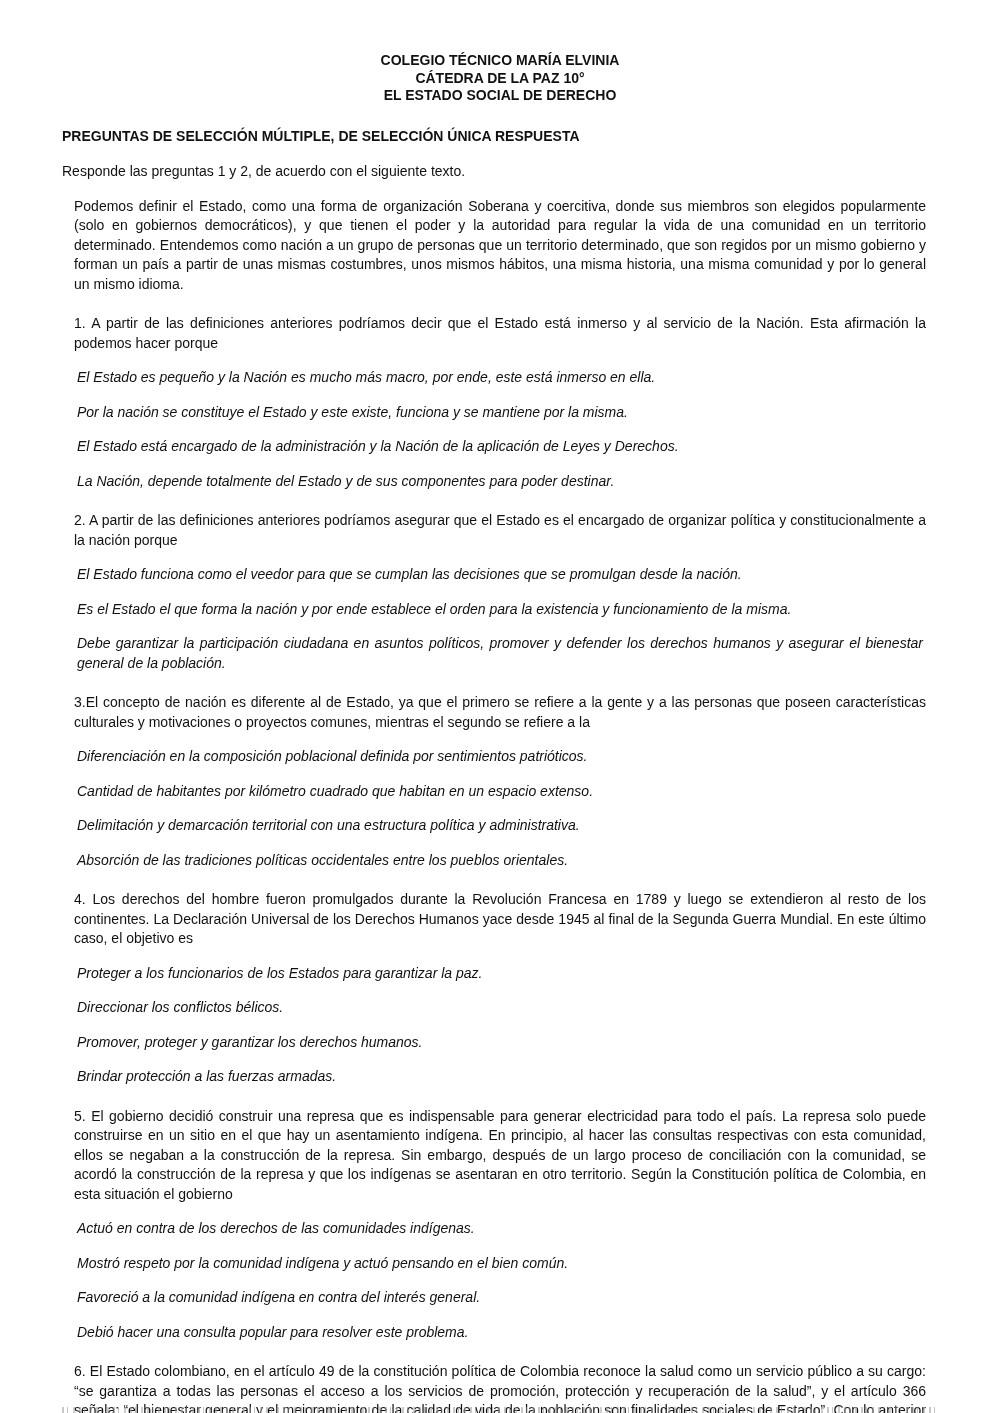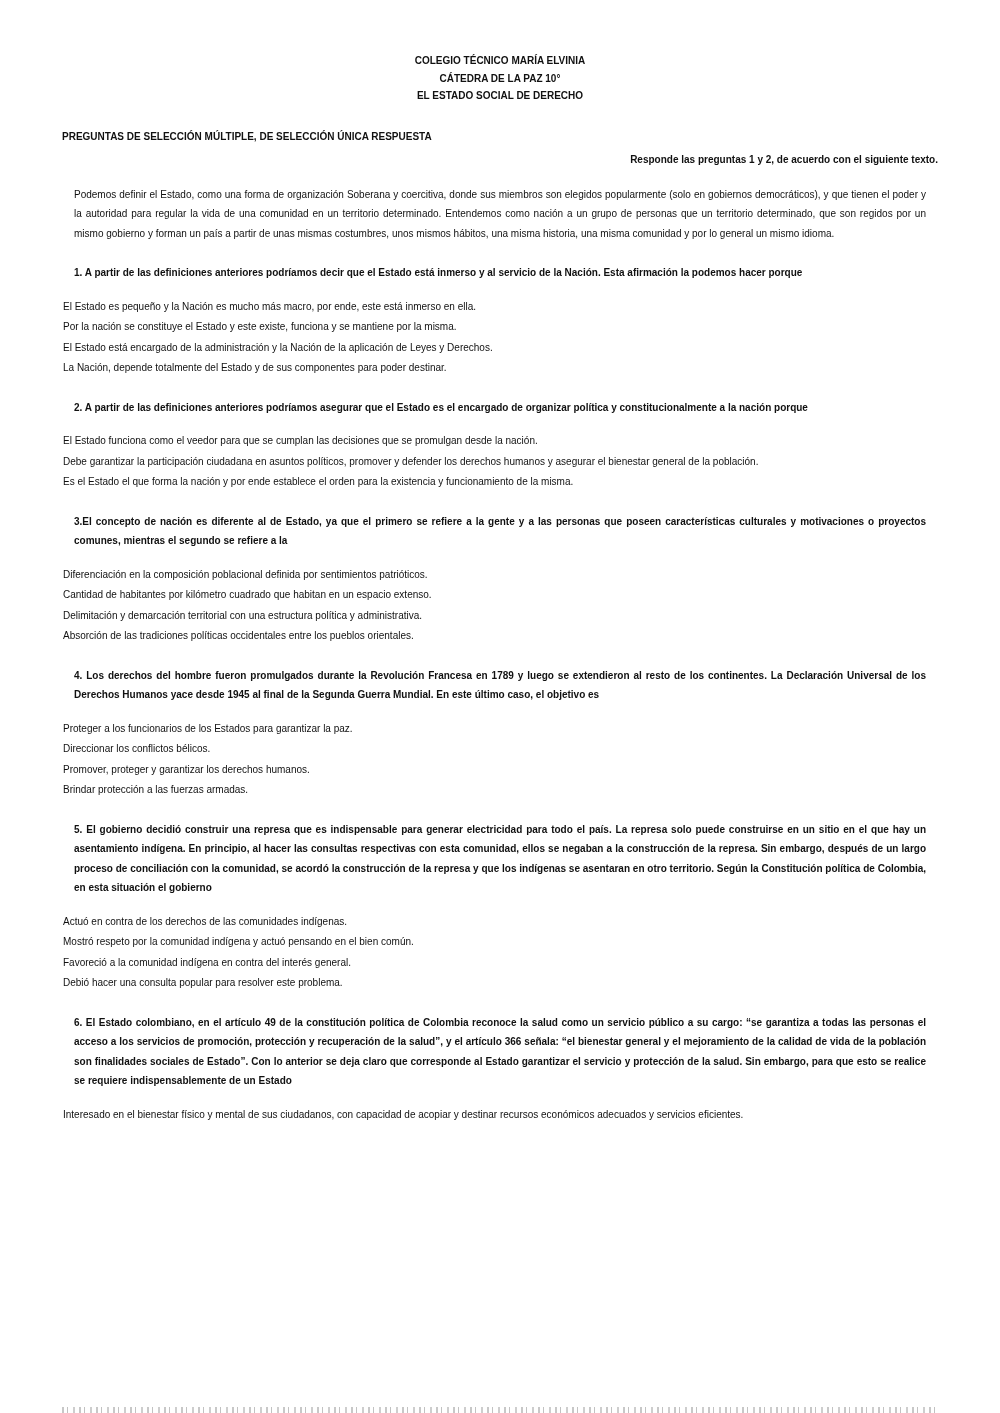--- a/index.html
+++ b/index.html
@@ -10,57 +10,56 @@
   .page {
     position: relative;
     width: 1000px;
     height: 1413px;
     margin: 0 auto;
     background: #ffffff;
     box-sizing: border-box;
     padding: 52px 62px 0 62px;
     overflow: hidden;
     font-family: "Liberation Sans", "DejaVu Sans", sans-serif;
-    font-size: 10px;
+    font-size: 14px;
     line-height: 19.5px;
     color: #111111;
   }
   .doc-header {
     text-align: center;
     font-weight: bold;
     line-height: 17.5px;
     margin-bottom: 22px;
   }
   .doc-header .h-line { margin: 0; }
   .section-title {
     font-weight: bold;
     margin: 0 0 3px 0;
   }
   .instruction {
-    font-weight: bold;
-    margin: 4px 0 15px 0;
-    text-align: right;
+    font-weight: normal;
+    margin: 16px 0 15px 0;
   }
   p.body-par {
     margin: 12px;
     text-align: justify;
   }
   .intro {
     margin-bottom: 20px;
   }
   .question {
     margin-top: 20px;
   }
   .question .stem {
     margin-bottom: 14px;
-    font-weight: bold;
   }
   .options p {
-    margin: 1px;
+    margin: 15px;
     text-align: justify;
+    font-style: italic;
   }
   .clipped-text-line {
     position: absolute;
     left: 62px;
     right: 62px;
     bottom: 0;
     height: 6px;
     overflow: hidden;
     background:
       repeating-linear-gradient(90deg,
@@ -97,22 +96,22 @@
       <p>Por la nación se constituye el Estado y este existe, funciona y se mantiene por la misma.</p>
       <p>El Estado está encargado de la administración y la Nación de la aplicación de Leyes y Derechos.</p>
       <p>La Nación, depende totalmente del Estado y de sus componentes para poder destinar.</p>
     </div>
   </section>
 
   <section class="question">
     <p class="body-par stem">2. A partir de las definiciones anteriores podríamos asegurar que el Estado es el encargado de organizar política y constitucionalmente a la nación porque</p>
     <div class="options">
       <p>El Estado funciona como el veedor para que se cumplan las decisiones que se promulgan desde la nación.</p>
+      <p>Es el Estado el que forma la nación y por ende establece el orden para la existencia y funcionamiento de la misma.</p>
       <p>Debe garantizar la participación ciudadana en asuntos políticos, promover y defender los derechos humanos y asegurar el bienestar general de la población.</p>
-      <p>Es el Estado el que forma la nación y por ende establece el orden para la existencia y funcionamiento de la misma.</p>
     </div>
   </section>
 
   <section class="question">
     <p class="body-par stem">3.El concepto de nación es diferente al de Estado, ya que el primero se refiere a la gente y a las personas que poseen características culturales y motivaciones o proyectos comunes, mientras el segundo se refiere a la</p>
     <div class="options">
       <p>Diferenciación en la composición poblacional definida por sentimientos patrióticos.</p>
       <p>Cantidad de habitantes por kilómetro cuadrado que habitan en un espacio extenso.</p>
       <p>Delimitación y demarcación territorial con una estructura política y administrativa.</p>
       <p>Absorción de las tradiciones políticas occidentales entre los pueblos orientales.</p>

